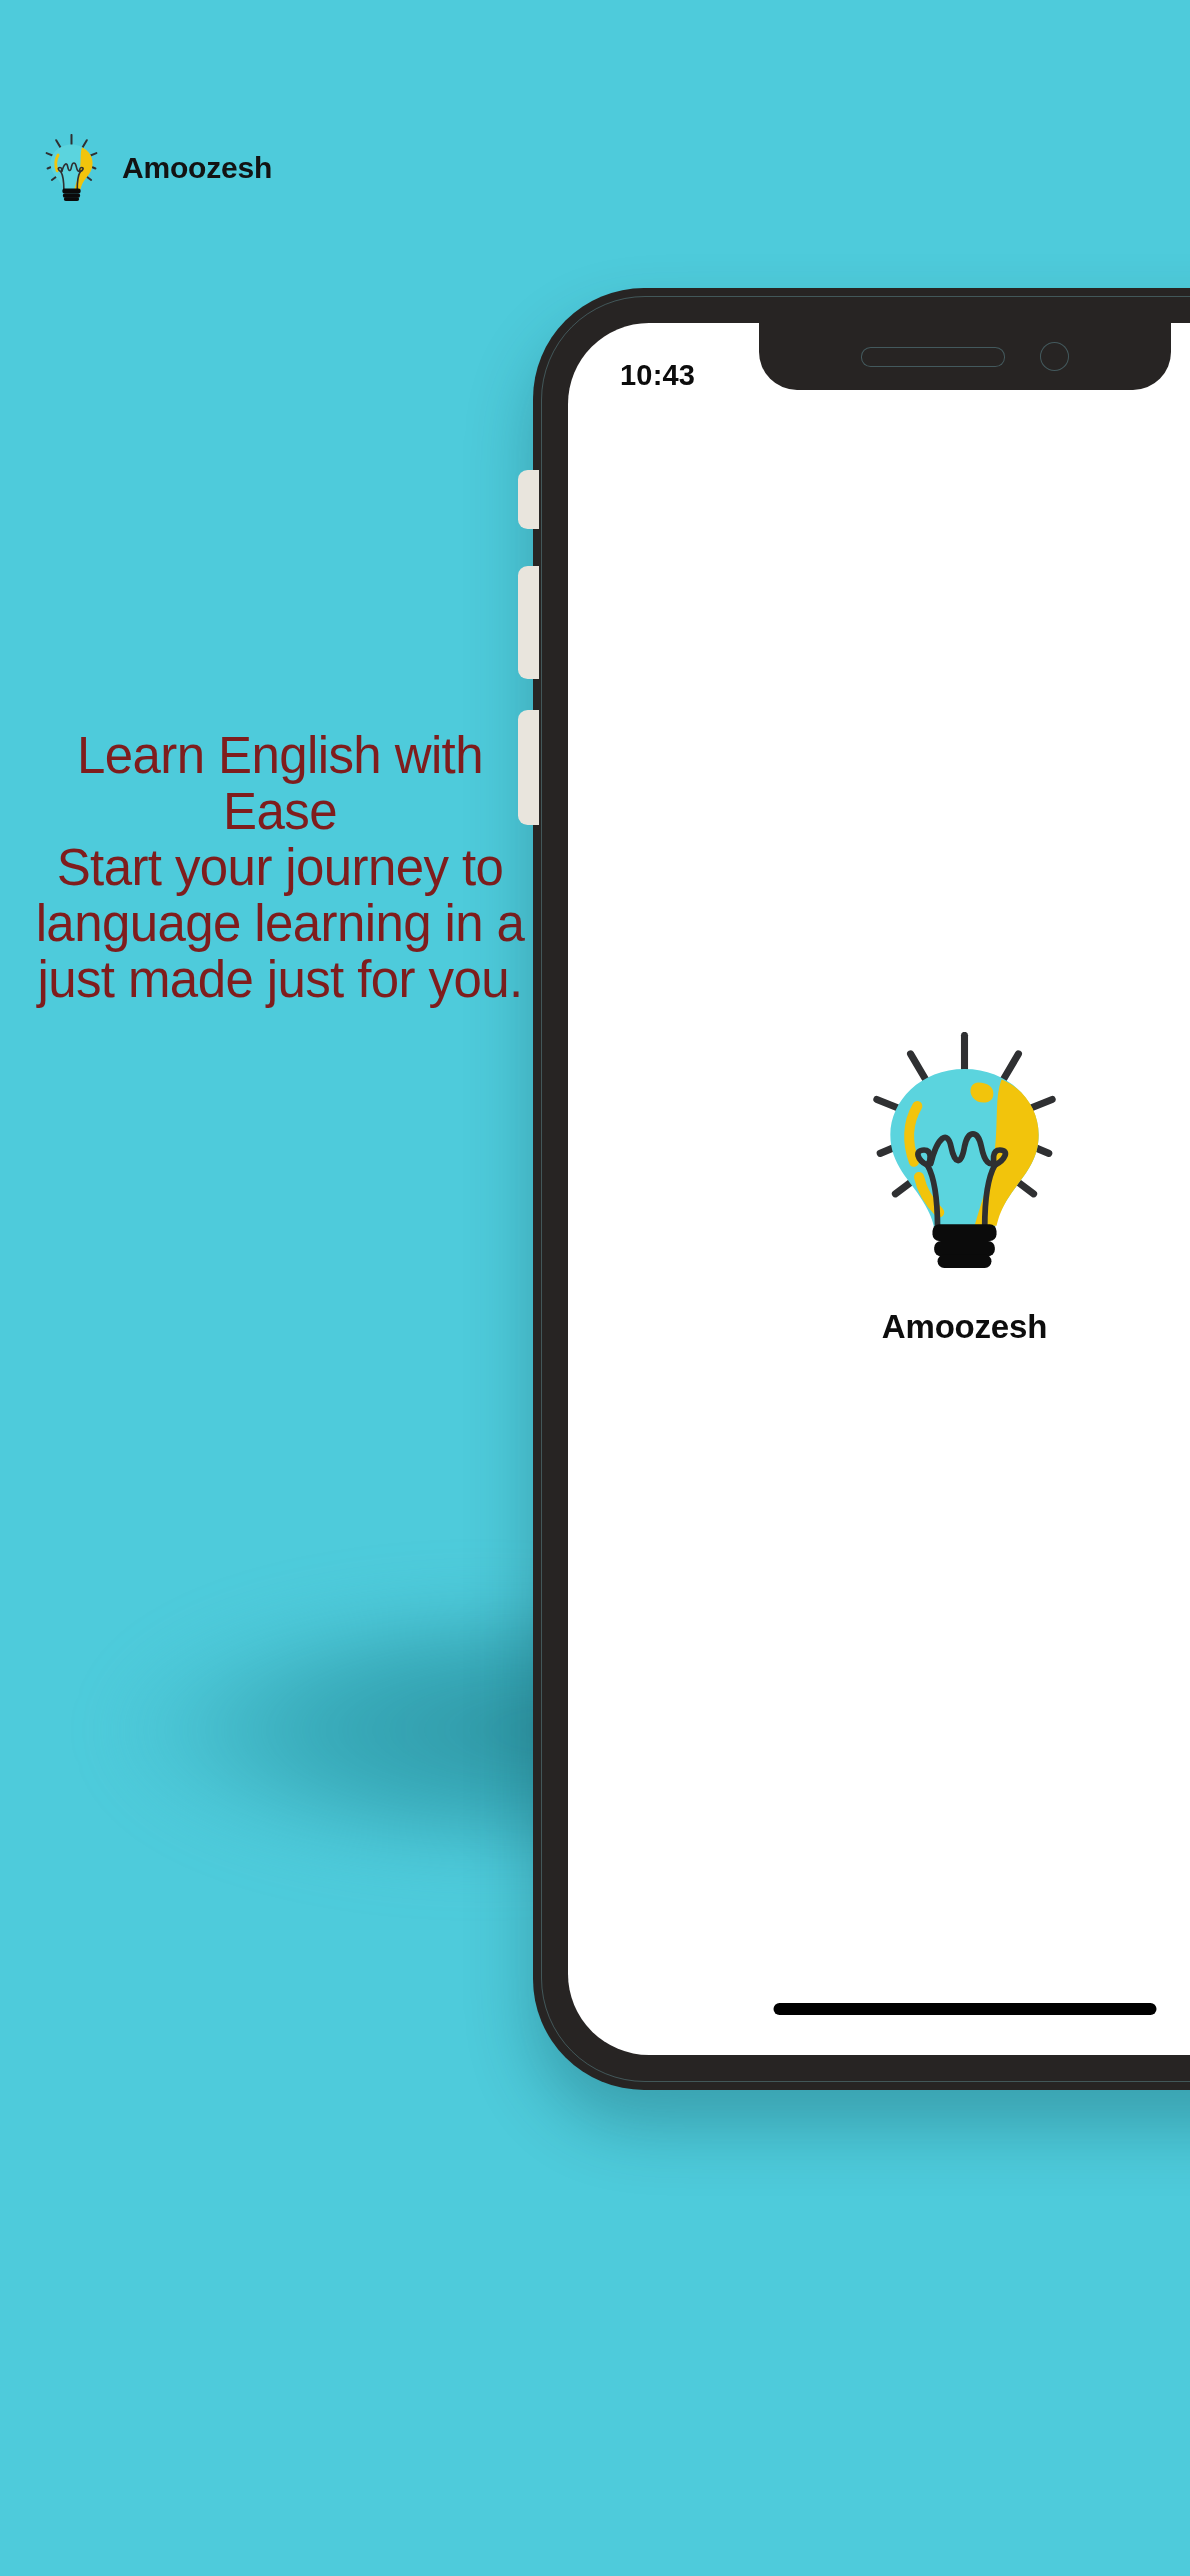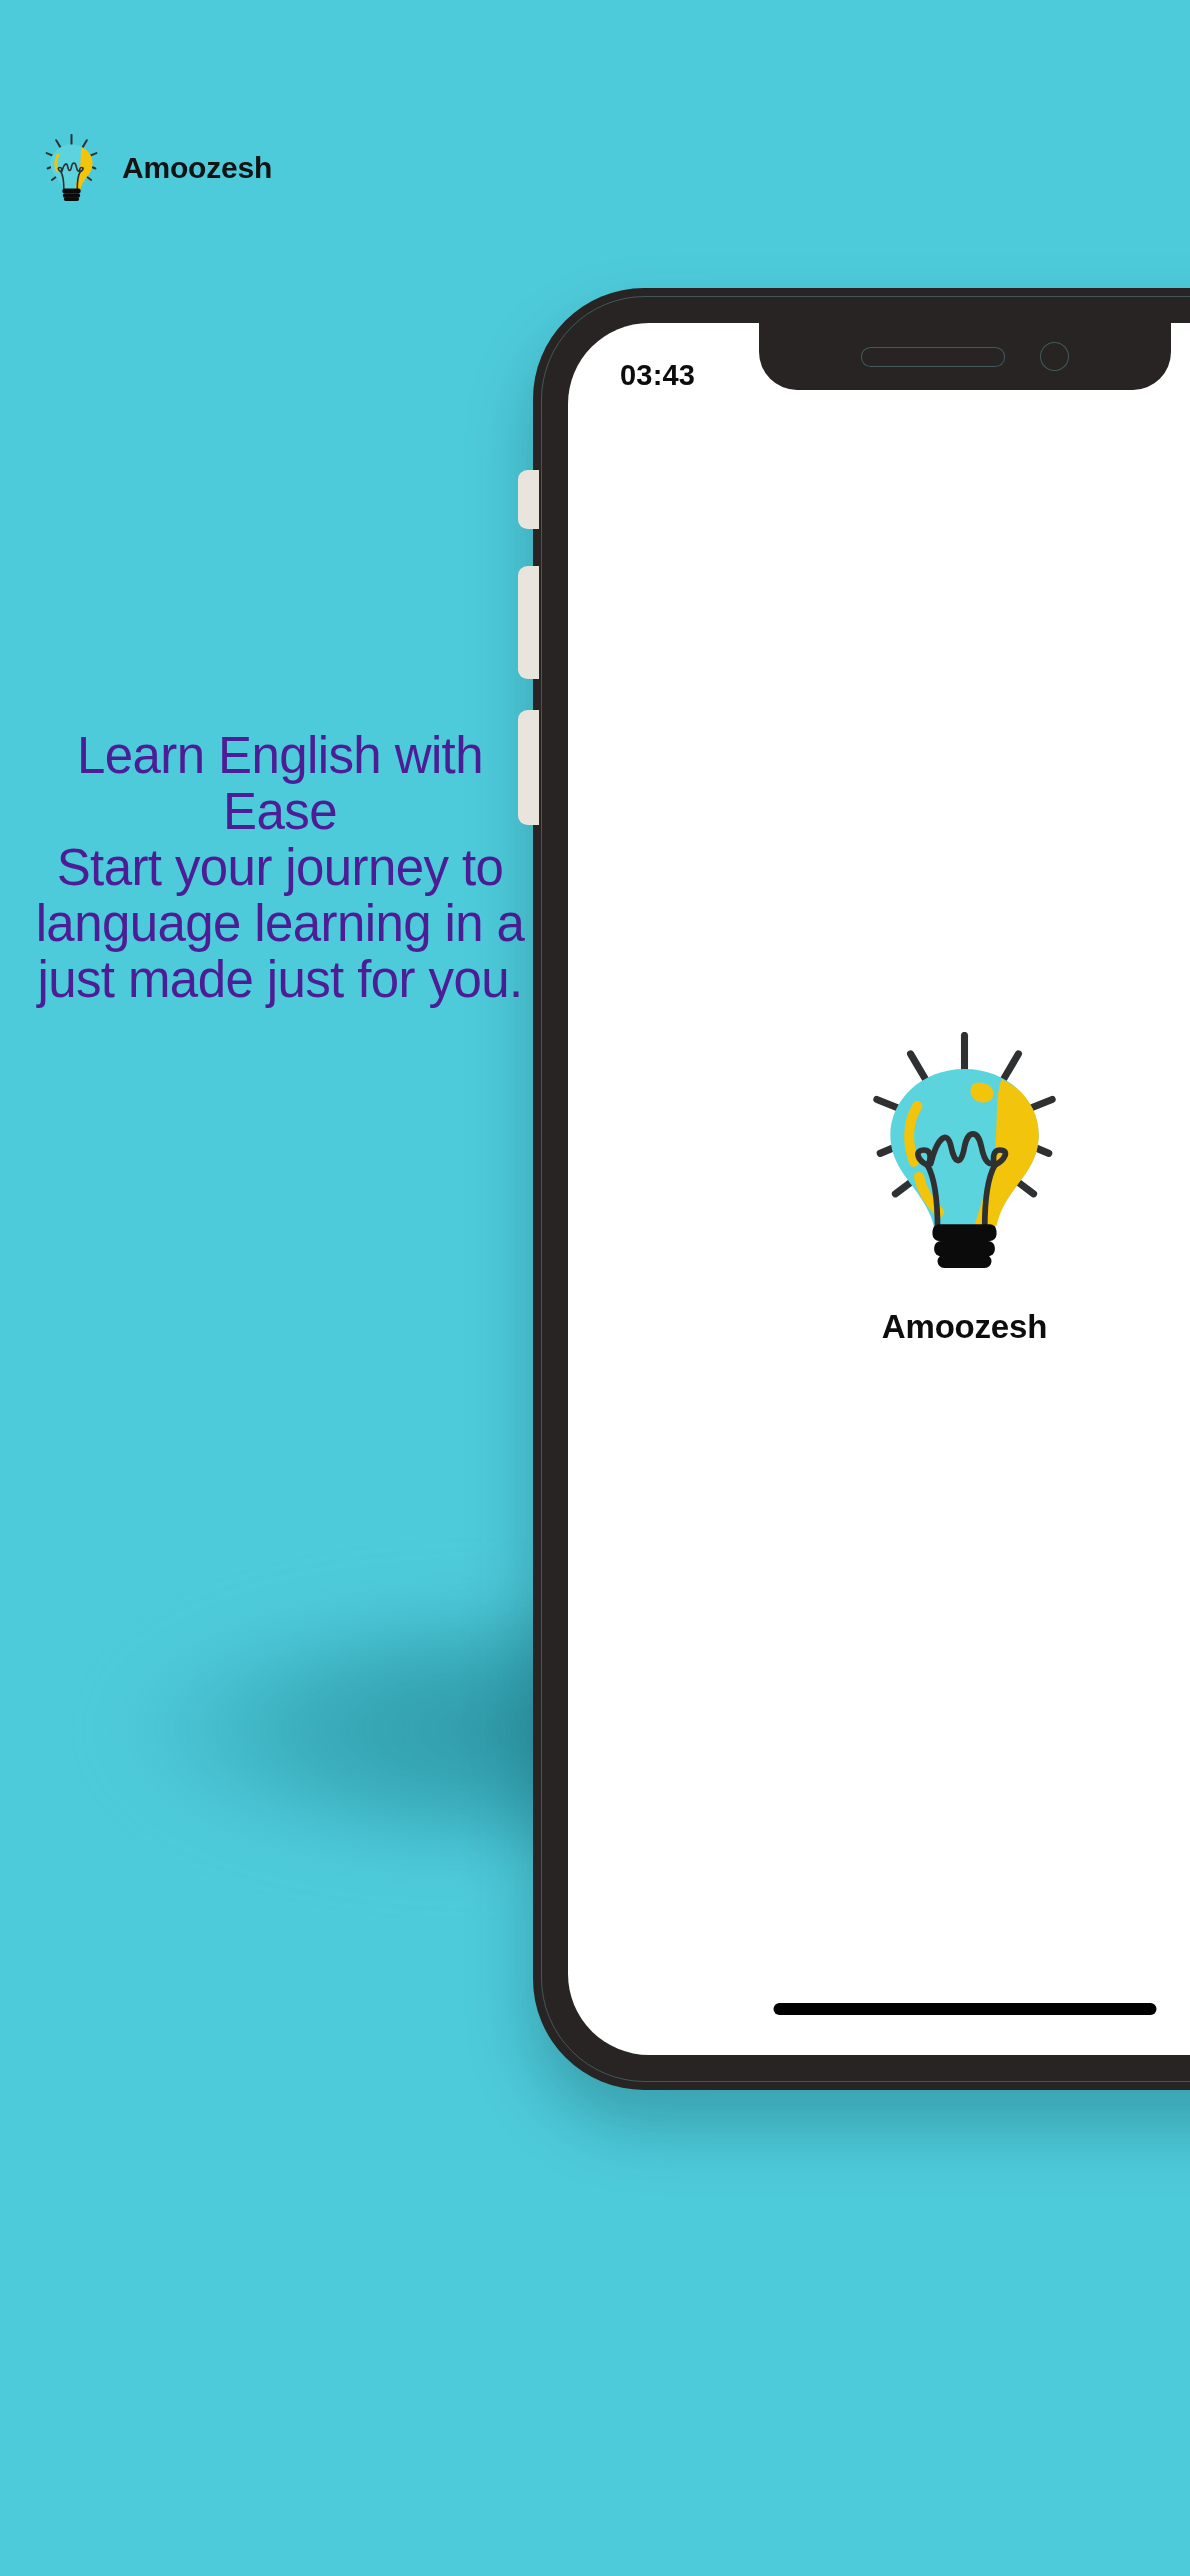--- a/index.html
+++ b/index.html
@@ -44,21 +44,21 @@
     white-space: nowrap;
   }
 
   
   .copy {
     position: absolute;
     left: 21px;
     top: 728px;
     width: 518px;
     text-align: center;
-    color: #4c1d95;
+    color: #7f1d1d;
     font-weight: 400;
     font-size: 51px;
     line-height: 1.10;
     letter-spacing: -0.6px;
   }
   .copy .headline { display: block; }
   .copy .subcopy { display: block; }
 
   
   .phone-shadow {
@@ -294,21 +294,21 @@
           <g fill="#0b0b0b">
             <rect x="41" y="114" width="38" height="10" rx="4"></rect>
             <rect x="42" y="124" width="36" height="9" rx="4"></rect>
             <rect x="44" y="132" width="32" height="8" rx="4"></rect>
           </g>
         </svg>
         <div class="splash-name">Amoozesh</div>
       </div>
 
       <div class="status-bar">
-        <div class="status-time">03:43</div>
+        <div class="status-time">10:43</div>
       </div>
 
       <div class="notch">
         <div class="notch-speaker"></div>
         <div class="notch-camera"></div>
       </div>
 
       <div class="home-indicator"></div>
 
     </div>

